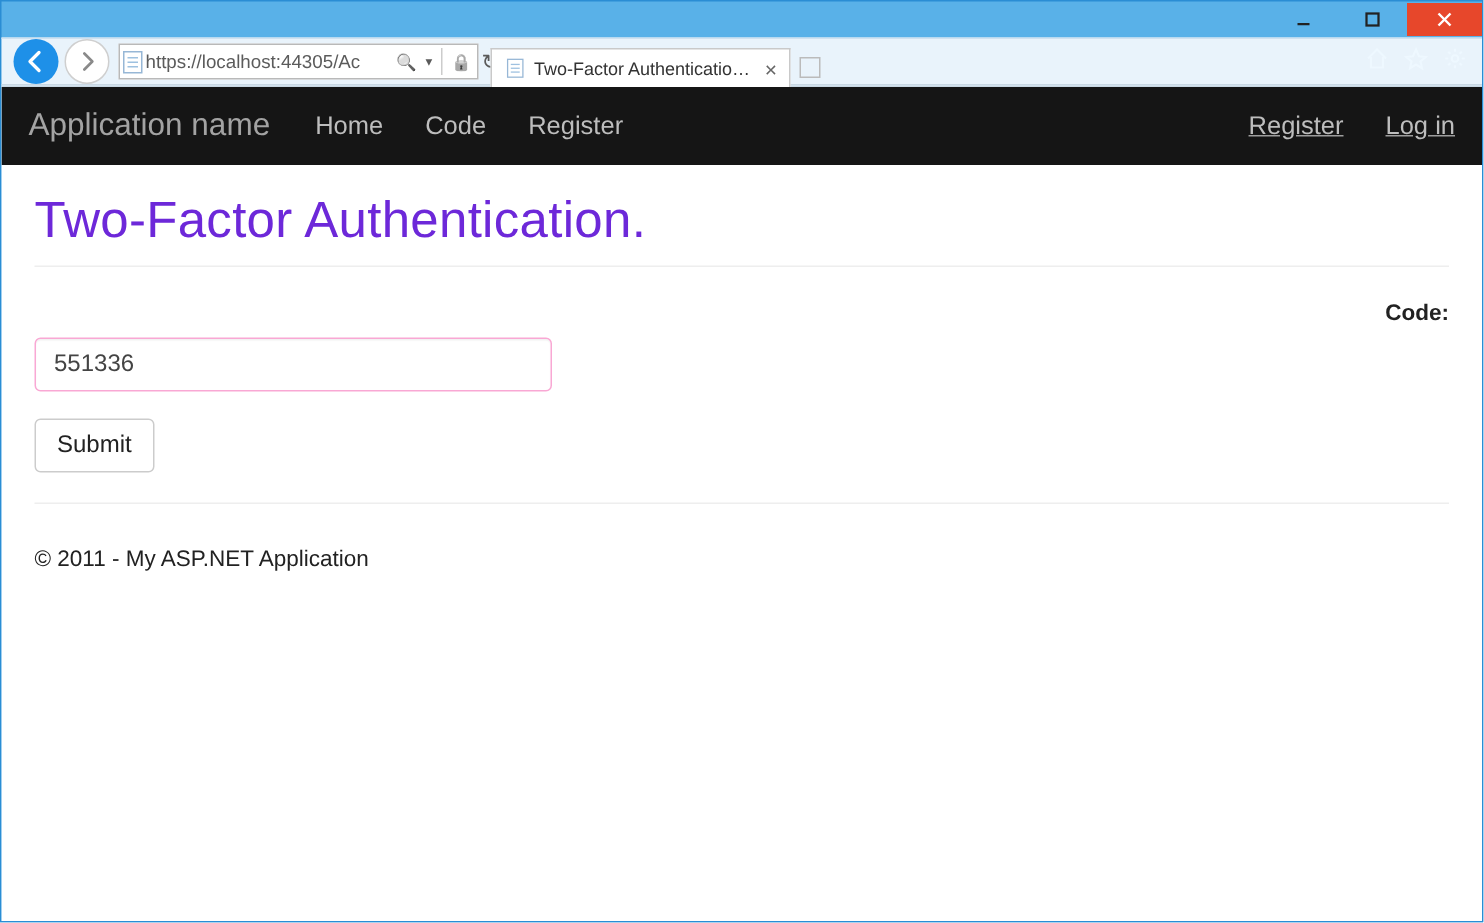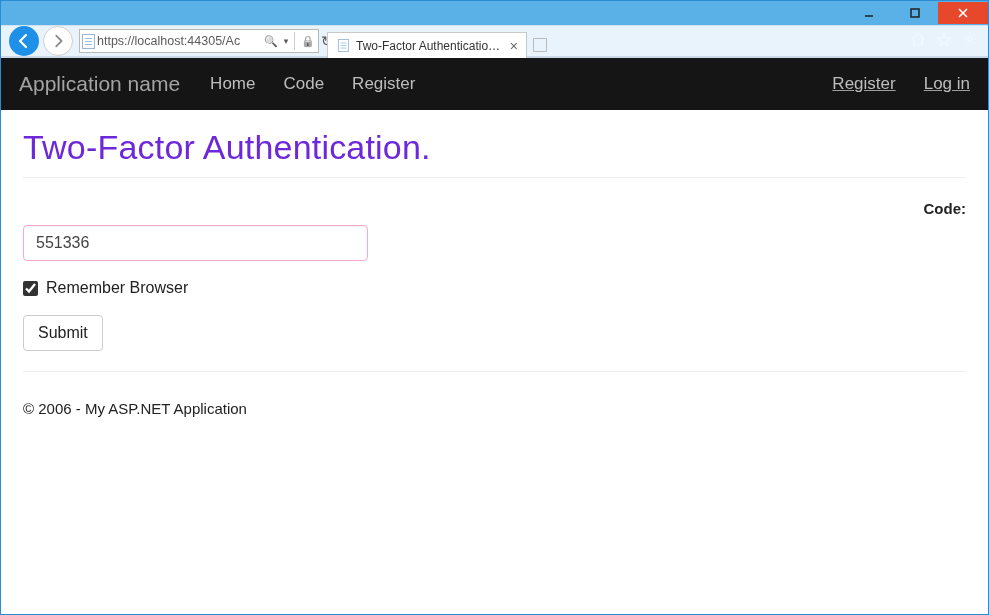--- a/index.html
+++ b/index.html
@@ -218,29 +218,25 @@
 
     <div class="container">
       <h1 class="page-title">Two-Factor Authentication.</h1>
       <hr class="sep">
 
       <div class="form-group">
         <label class="form-label">Code:</label>
         <input class="form-control" value="551336" style="">
       </div>
 
-      <label class="checkbox-row">
-        <input type="checkbox" class="native" checked="" style="">
-        <span>Remember Browser</span>
-      </label>
 
       <button class="btn">Submit</button>
 
       <hr class="footer-sep">
     </div>
 
     <footer class="page-footer">
-      <span>© 2006 - My ASP.NET Application</span>
+      <span>© 2011 - My ASP.NET Application</span>
     </footer>
 
   </div>
 
 </div>
 
 </body></html>

